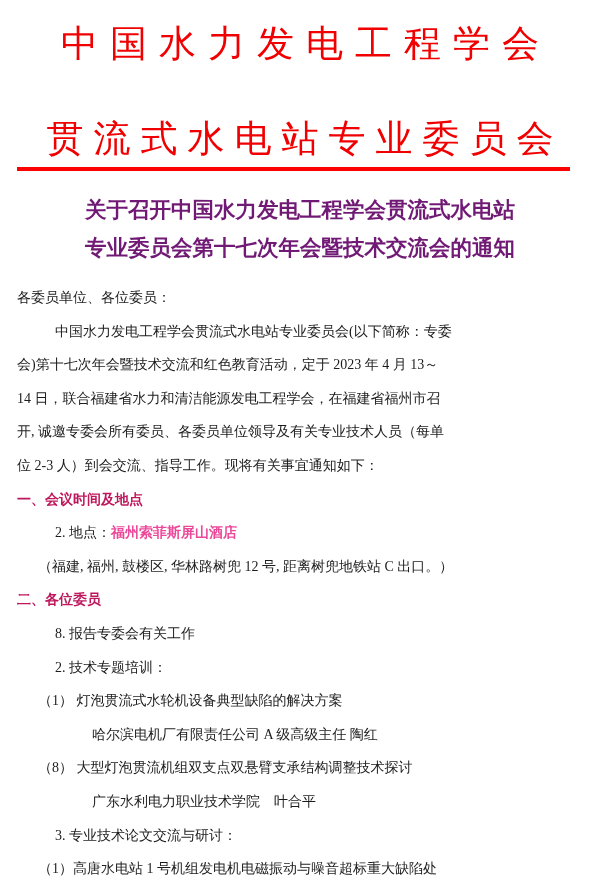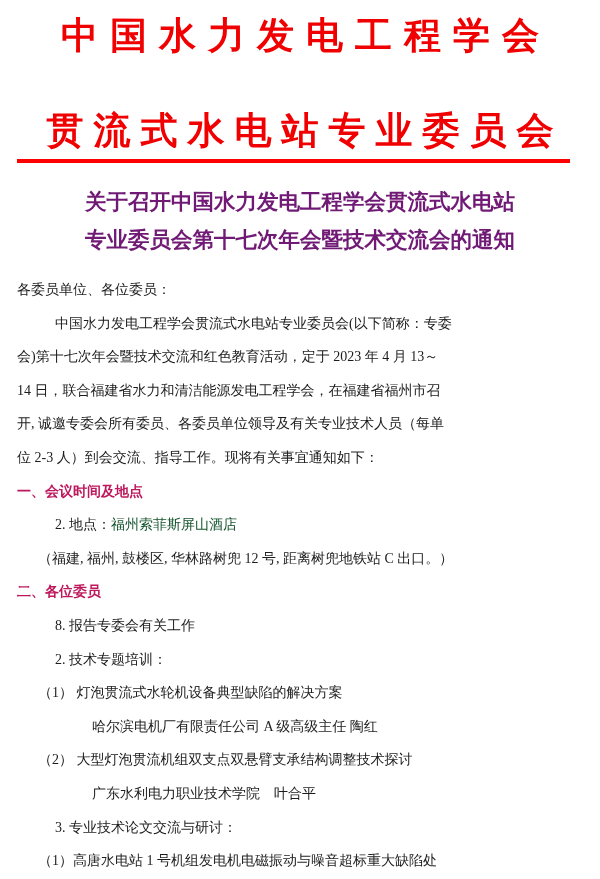--- a/index.html
+++ b/index.html
@@ -9,23 +9,23 @@
   body {
     width: 600px;
     height: 879px;
     background: #ffffff;
     overflow: hidden;
     font-family: "Liberation Serif", "DejaVu Serif", serif;
     color: #1c1c1c;
   }
   
   .doc-header {
-    padding-top: 12px;
+    padding-top: 20px;
     text-align: center;
-    font-weight: bold;
+    font-weight: normal;
     color: #f00000;
   }
   .doc-header .hl {
     font-size: 37px;
     line-height: 47px;
     white-space: nowrap;
   }
   .doc-header .hl1 { letter-spacing: 12px; padding-left: 12px; }
   .doc-header .hl2 { letter-spacing: 10px; padding-left: 10px; margin-top: 48px; }
   .red-rule {
@@ -55,22 +55,22 @@
   .ind1 { padding-left: 21px; }   
   .ind2 { padding-left: 38px; }   
   .ind3 { padding-left: 75px; }   
   .sect {
     font-weight: bold;
     margin-top: 0;
     color: #be185d;
     font-family: "Liberation Sans", "DejaVu Sans", sans-serif;
   }
   .b {
-    font-weight: normal;
-    color: #14532d;
+    font-weight: bold;
+    color: #ec4899;
     font-family: "Liberation Sans", "DejaVu Sans", sans-serif;
   }
 </style>
 </head>
 <body>
 
 <div>
 
   <div class="doc-header">
     <div class="hl hl1">中国水力发电工程学会</div>
@@ -102,20 +102,20 @@
       </div>
       <div class="line ind1">（福建, 福州, 鼓楼区, 华林路树兜 12 号, 距离树兜地铁站 C 出口。）</div>
     </div>
 
     <div>
       <div class="line sect">二、各位委员</div>
       <div class="line ind2">8. 报告专委会有关工作</div>
       <div class="line ind2">2. 技术专题培训：</div>
       <div class="line ind1">（1） 灯泡贯流式水轮机设备典型缺陷的解决方案</div>
       <div class="line ind3">哈尔滨电机厂有限责任公司 A 级高级主任 陶红</div>
-      <div class="line ind1">（2） 大型灯泡贯流机组双支点双悬臂支承结构调整技术探讨</div>
+      <div class="line ind1">（8） 大型灯泡贯流机组双支点双悬臂支承结构调整技术探讨</div>
       <div class="line ind3">广东水利电力职业技术学院　叶合平</div>
       <div class="line ind2">3. 专业技术论文交流与研讨：</div>
       <div class="line ind1">（1）高唐水电站 1 号机组发电机电磁振动与噪音超标重大缺陷处</div>
     </div>
 
   </div>
 </div>
 
 </body></html>

